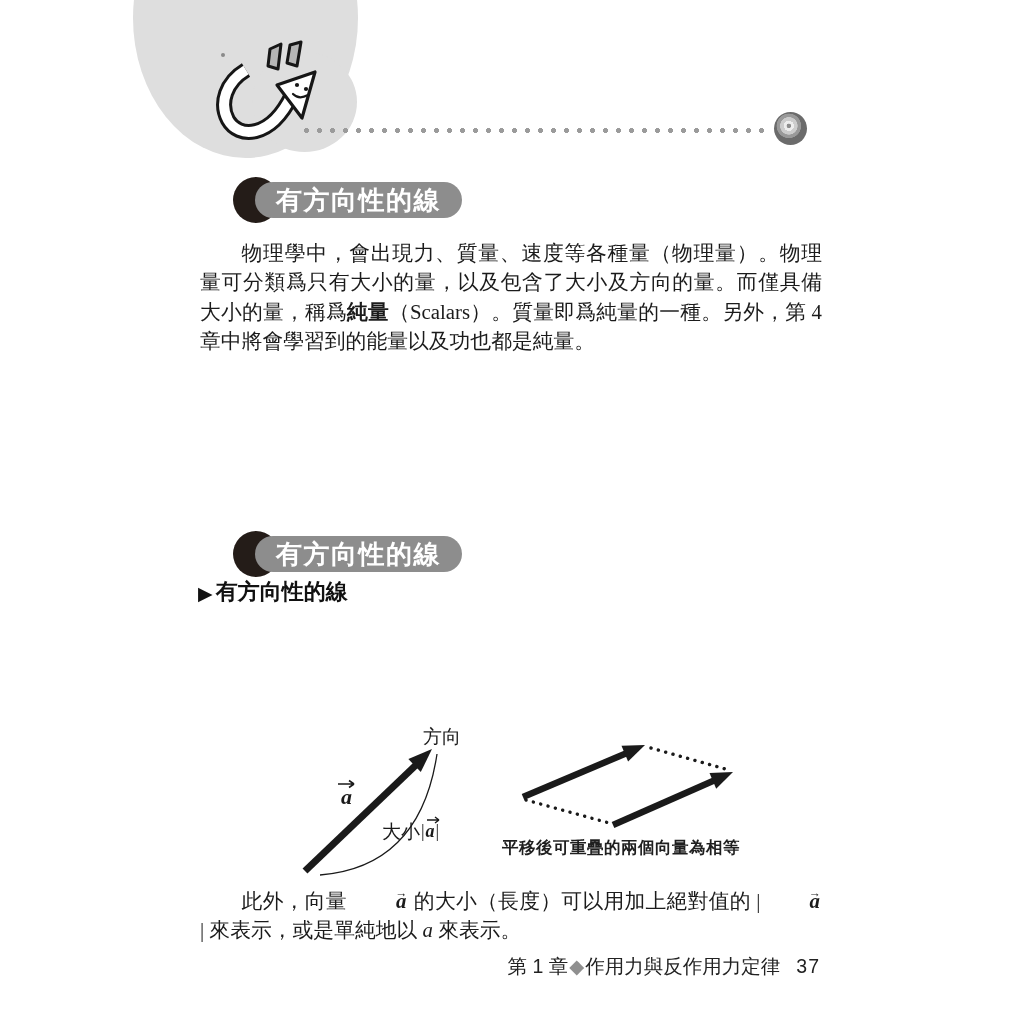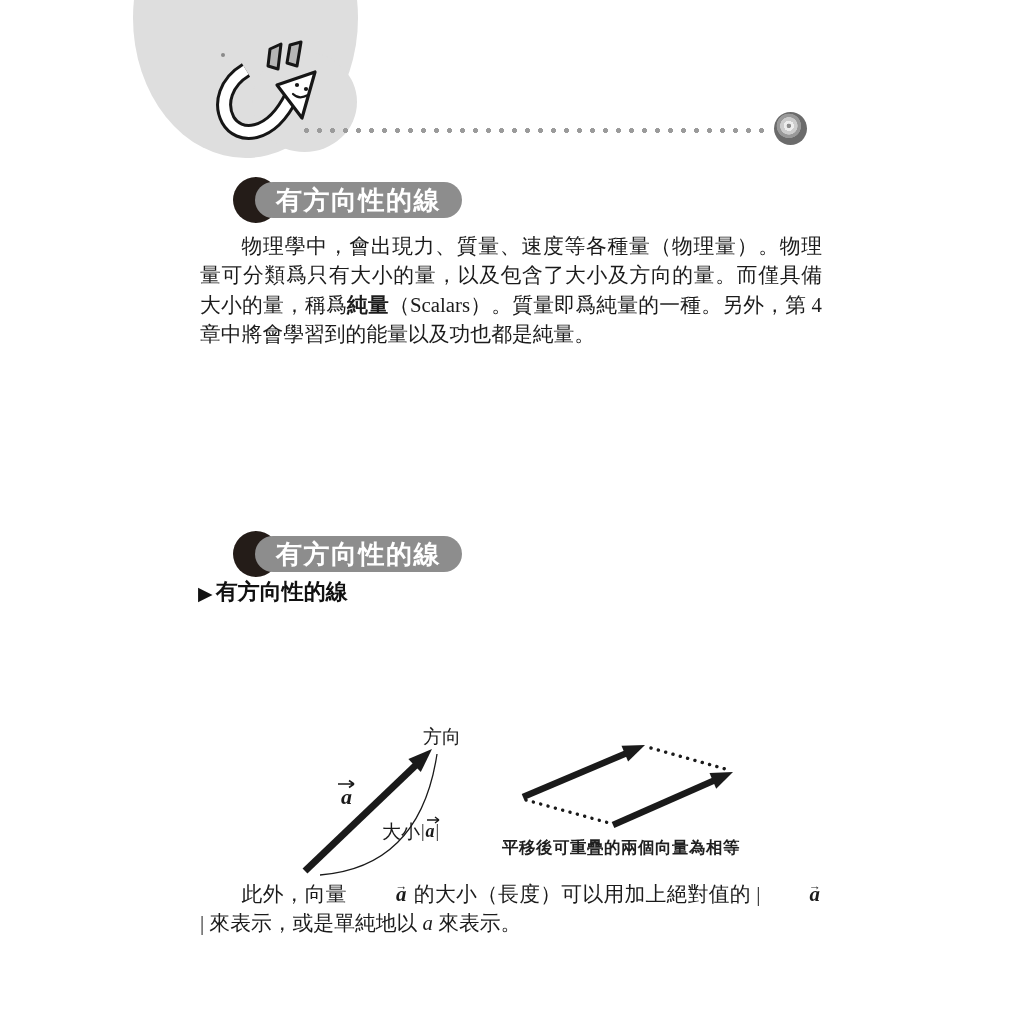--- a/index.html
+++ b/index.html
@@ -26,21 +26,21 @@
   
   .badge{position:absolute;left:233px;height:46px;}
   .badge-circle{position:absolute;left:0;top:0;width:46px;height:46px;border-radius:50%;background:#241c18;}
   .badge-pill{position:absolute;left:22px;top:5px;height:36px;line-height:36px;border-radius:18px;
               background:#8d8d8d;color:#fff;padding:0 21px;white-space:nowrap;
               font-family:"Liberation Sans","DejaVu Sans",sans-serif;font-size:26px;font-weight:bold;letter-spacing:1.5px;}
   .badge-1{top:177px;}
   .badge-2{top:531px;}
 
   
-  .textblock{position:absolute;left:200px;width:622px;}
+  .textblock{position:absolute;left:200px;width:622px;margin-top:7px;}
   .textblock p{margin:0;font-size:20.8px;line-height:29.4px;text-align:justify;text-indent:2em;color:#1b1b1b;}
   .tb-1{top:231px;}
   .tb-2{top:610px;}
   .tb-3{top:879px;}
   .textblock b{font-weight:bold;}
   .math-i{font-family:"Liberation Serif","DejaVu Serif",serif;font-style:italic;}
   .vec{position:relative;display:inline-block;font-family:"Liberation Serif","DejaVu Serif",serif;
        font-style:italic;font-weight:bold;padding:0 2px;}
   .vec-arrow{position:absolute;left:1px;top:-0.60em;font-size:0.58em;font-weight:normal;font-style:normal;}
 
@@ -129,14 +129,20 @@
     <polygon points="503,60 486.2,76.7 479.5,61.1" fill="#1a1a1a"></polygon>
     <line x1="421" y1="36" x2="499" y2="58" stroke="#1a1a1a" stroke-width="3.4" stroke-linecap="round" stroke-dasharray="0.1 7.5"></line>
     <line x1="296" y1="88" x2="379" y2="111" stroke="#1a1a1a" stroke-width="3.4" stroke-linecap="round" stroke-dasharray="0.1 7.5"></line>
     <text x="272" y="141" class="svg-caption">平移後可重疊的兩個向量為相等</text>
   </svg>
 
   <div class="textblock tb-3">
     <p>此外，向量 <span class="vec"><span class="vec-arrow">→</span><span>a</span></span> 的大小（長度）可以用加上絕對值的 | <span class="vec"><span class="vec-arrow">→</span><span>a</span></span> | 來表示，或是單純地以 <i class="math-i">a</i> 來表示。</p>
   </div>
 
+  <div class="footer">
+    <span>第 1 章</span>
+    <span class="diamond">◆</span>
+    <span>作用力與反作用力定律</span>
+    <span class="pagenum">37</span>
+  </div>
 
 </div>
 
 </body></html>

